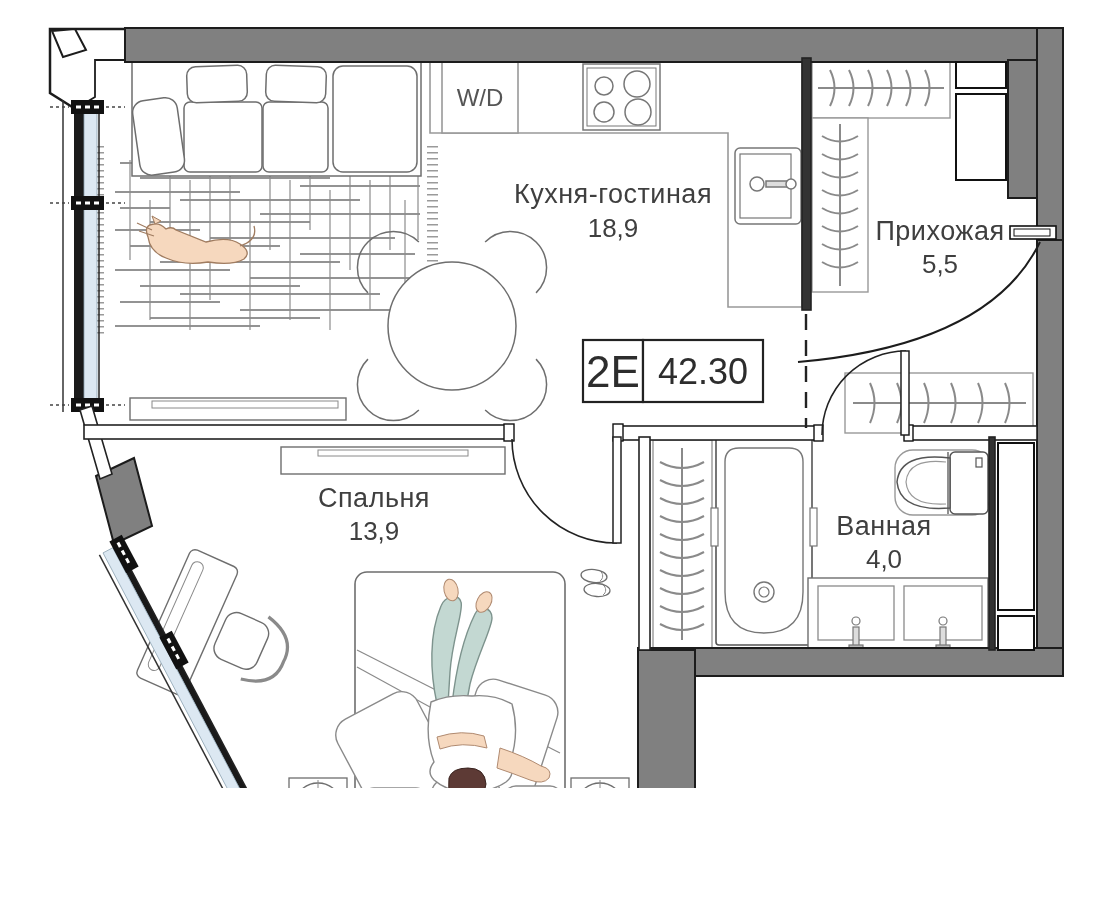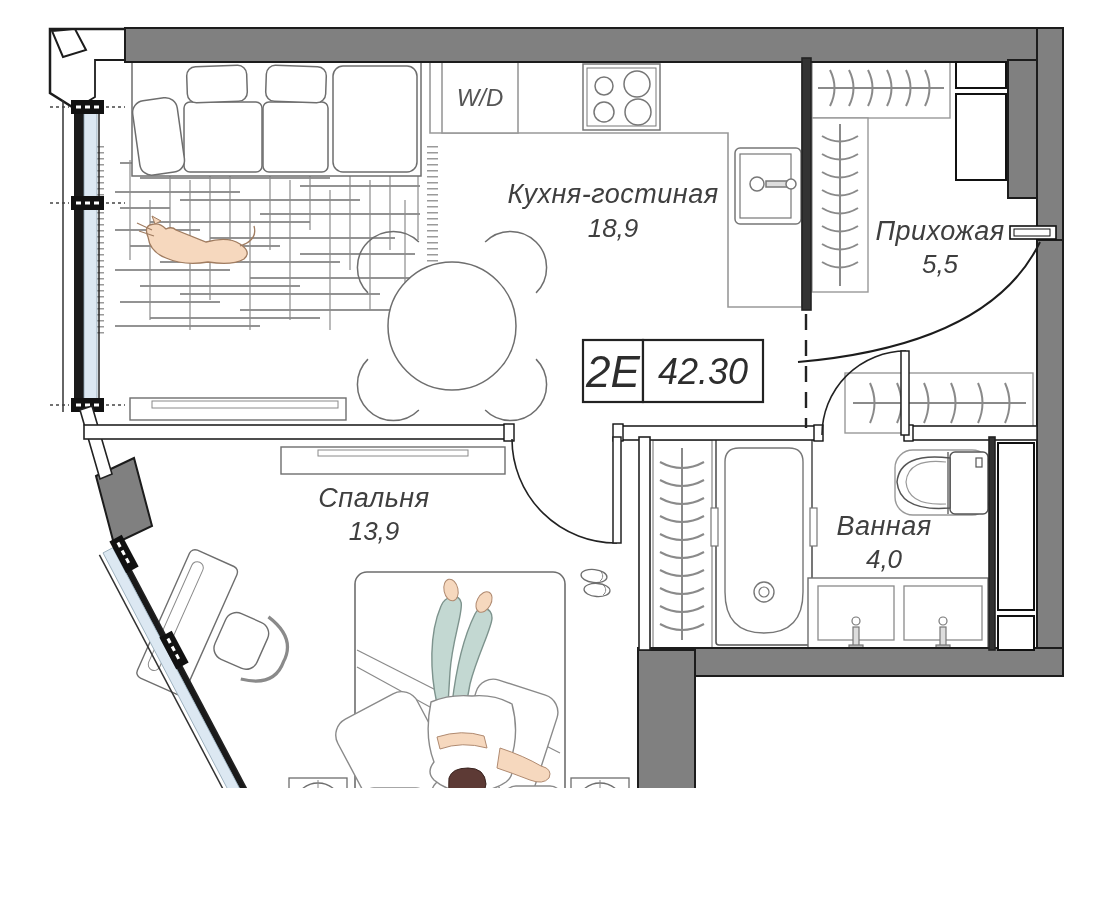--- a/index.html
+++ b/index.html
@@ -1,17 +1,17 @@
 <!DOCTYPE html>
 <html><head>
 <meta charset="utf-8">
 <style>
   html,body{margin:0;padding:0;background:#ffffff;}
   body{font-family:"Liberation Sans", sans-serif;}
-  .stage{width:1109px;height:788px;position:relative;background:#fff;overflow:hidden;font-style:italic;}
+  .stage{width:1109px;height:788px;position:relative;background:#fff;overflow:hidden;}
   svg{display:block;}
   text{font-family:"Liberation Sans","DejaVu Sans",sans-serif;fill:#3f3f3f;}
   .room-name{font-size:27px;font-weight:300;letter-spacing:.5px;}
   .room-area{font-size:26px;font-weight:300;}
   .badge-code{font-size:44px;font-weight:300;fill:#2d2d2d;}
   .badge-area{font-size:36px;font-weight:300;fill:#2d2d2d;}
   .wd-label{font-size:24px;font-weight:300;fill:#555;}
 </style>
 </head>
 <body>

